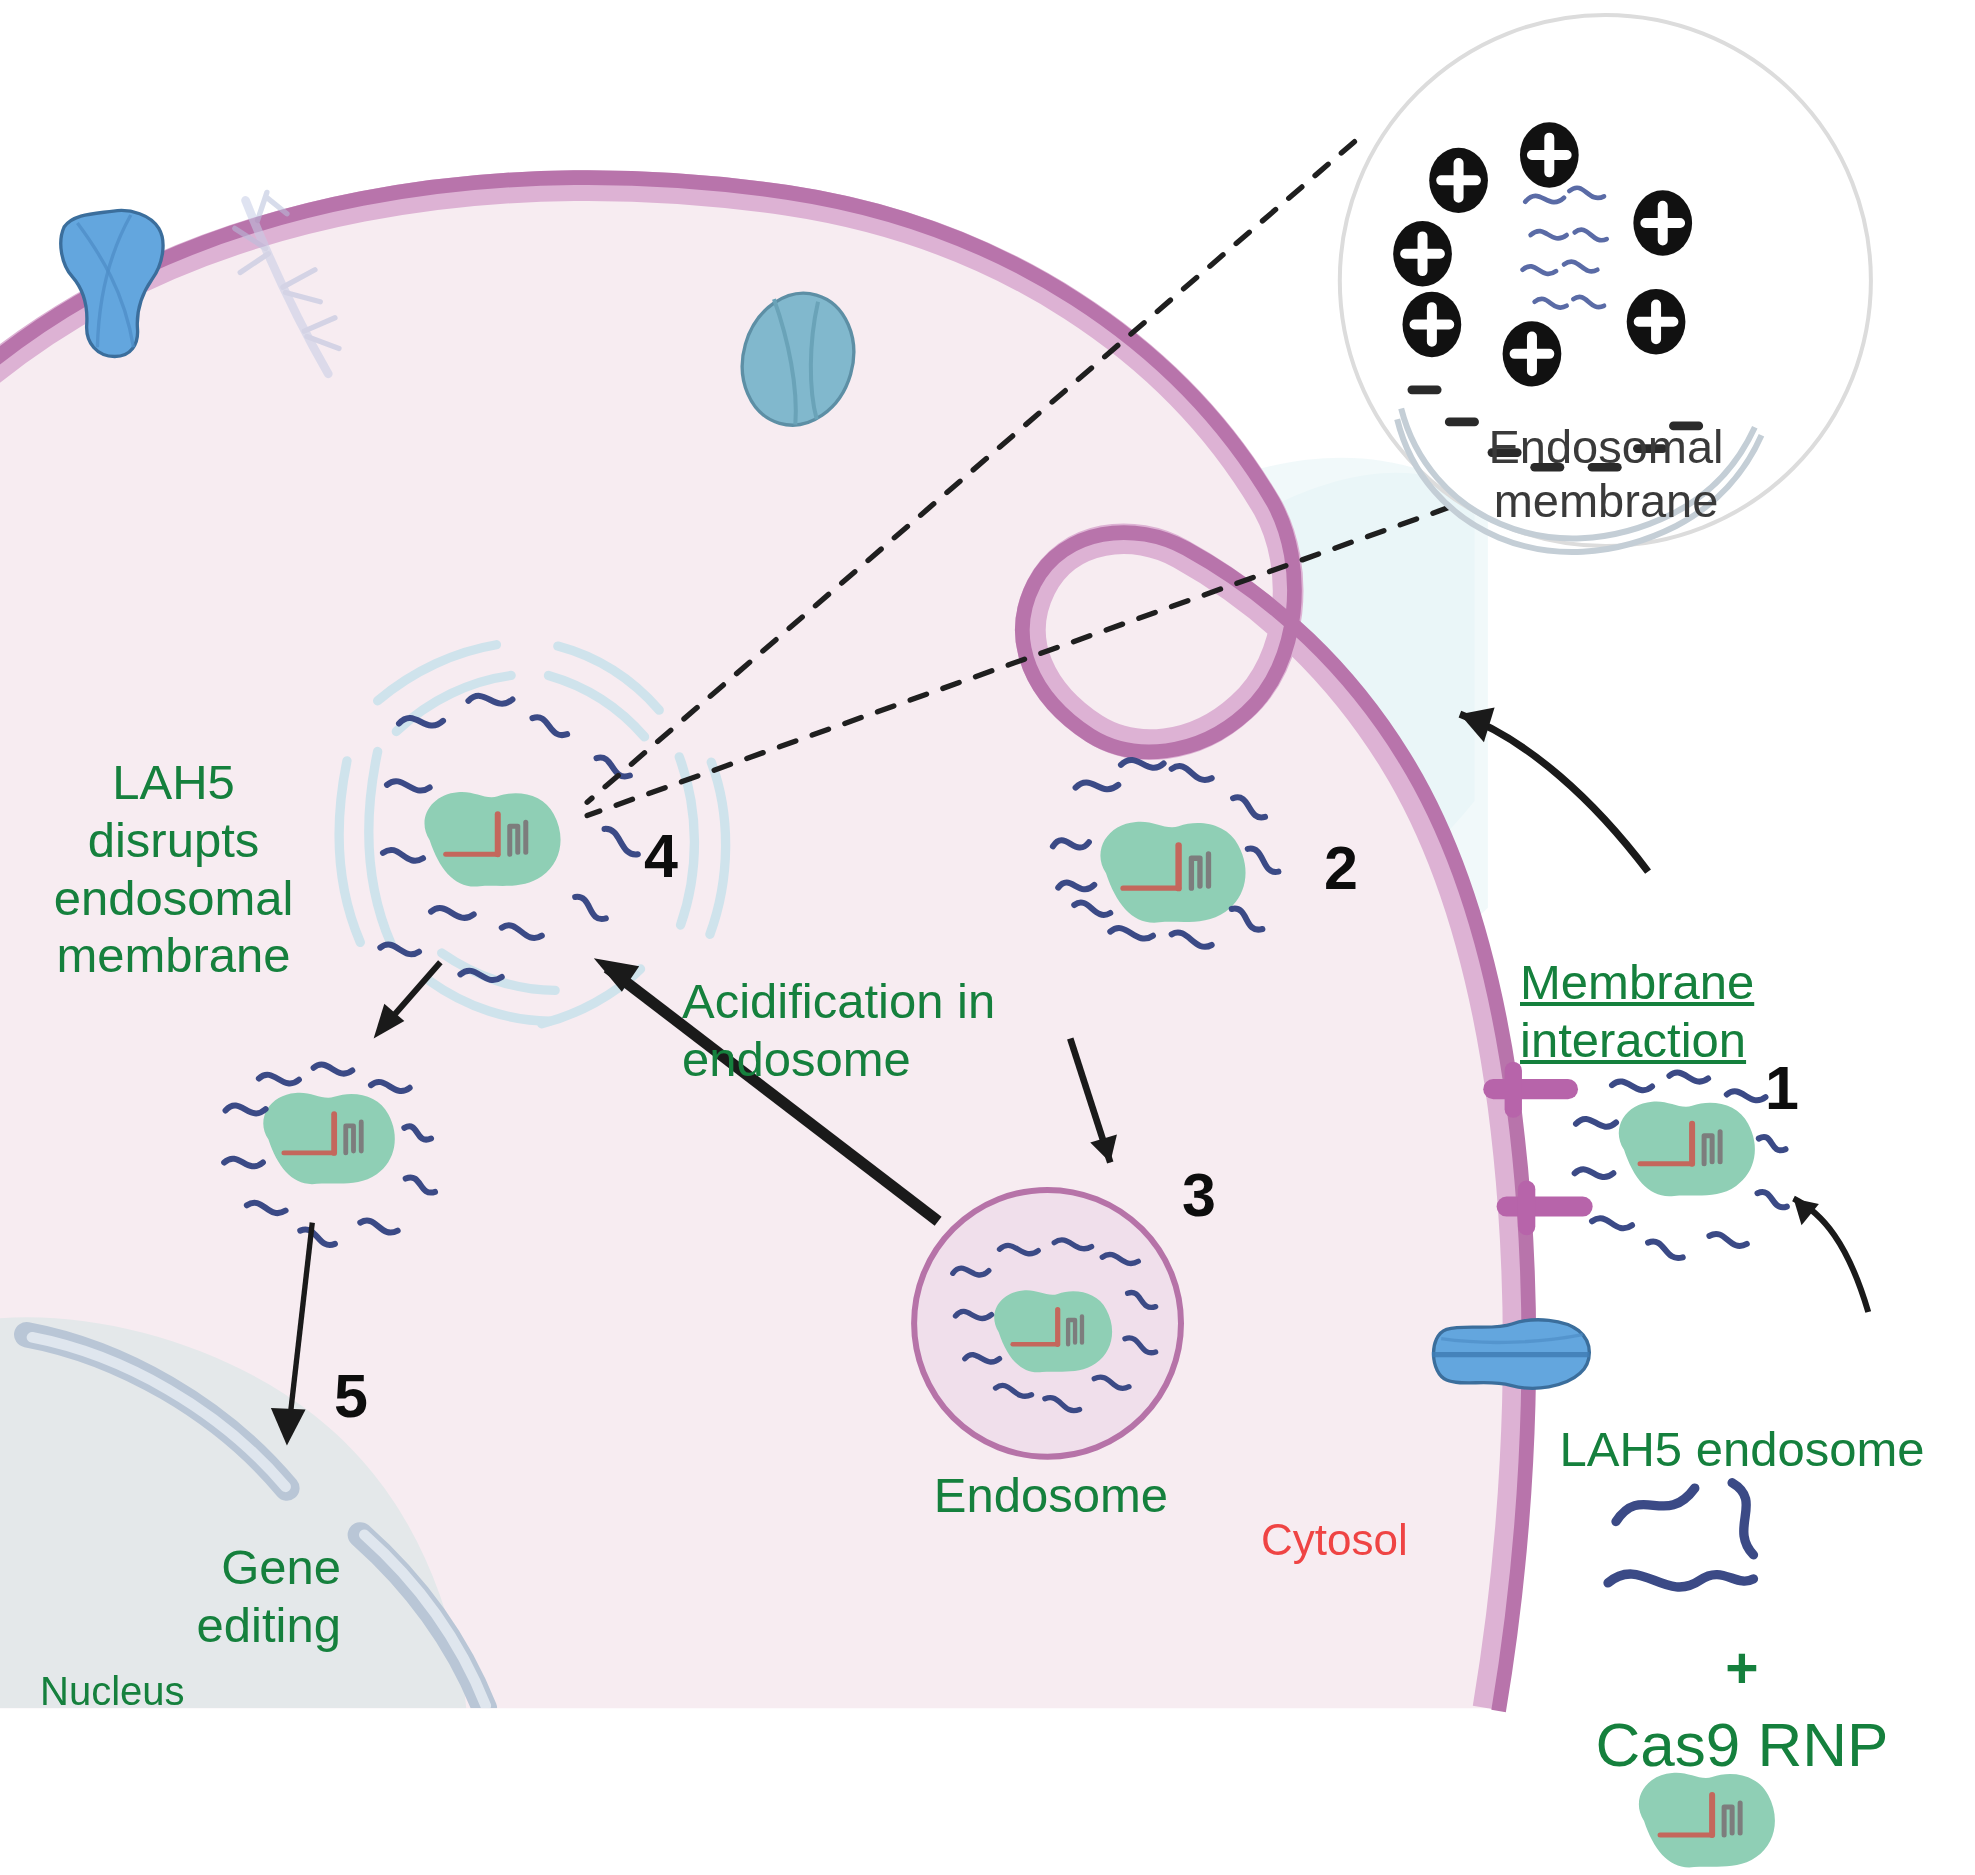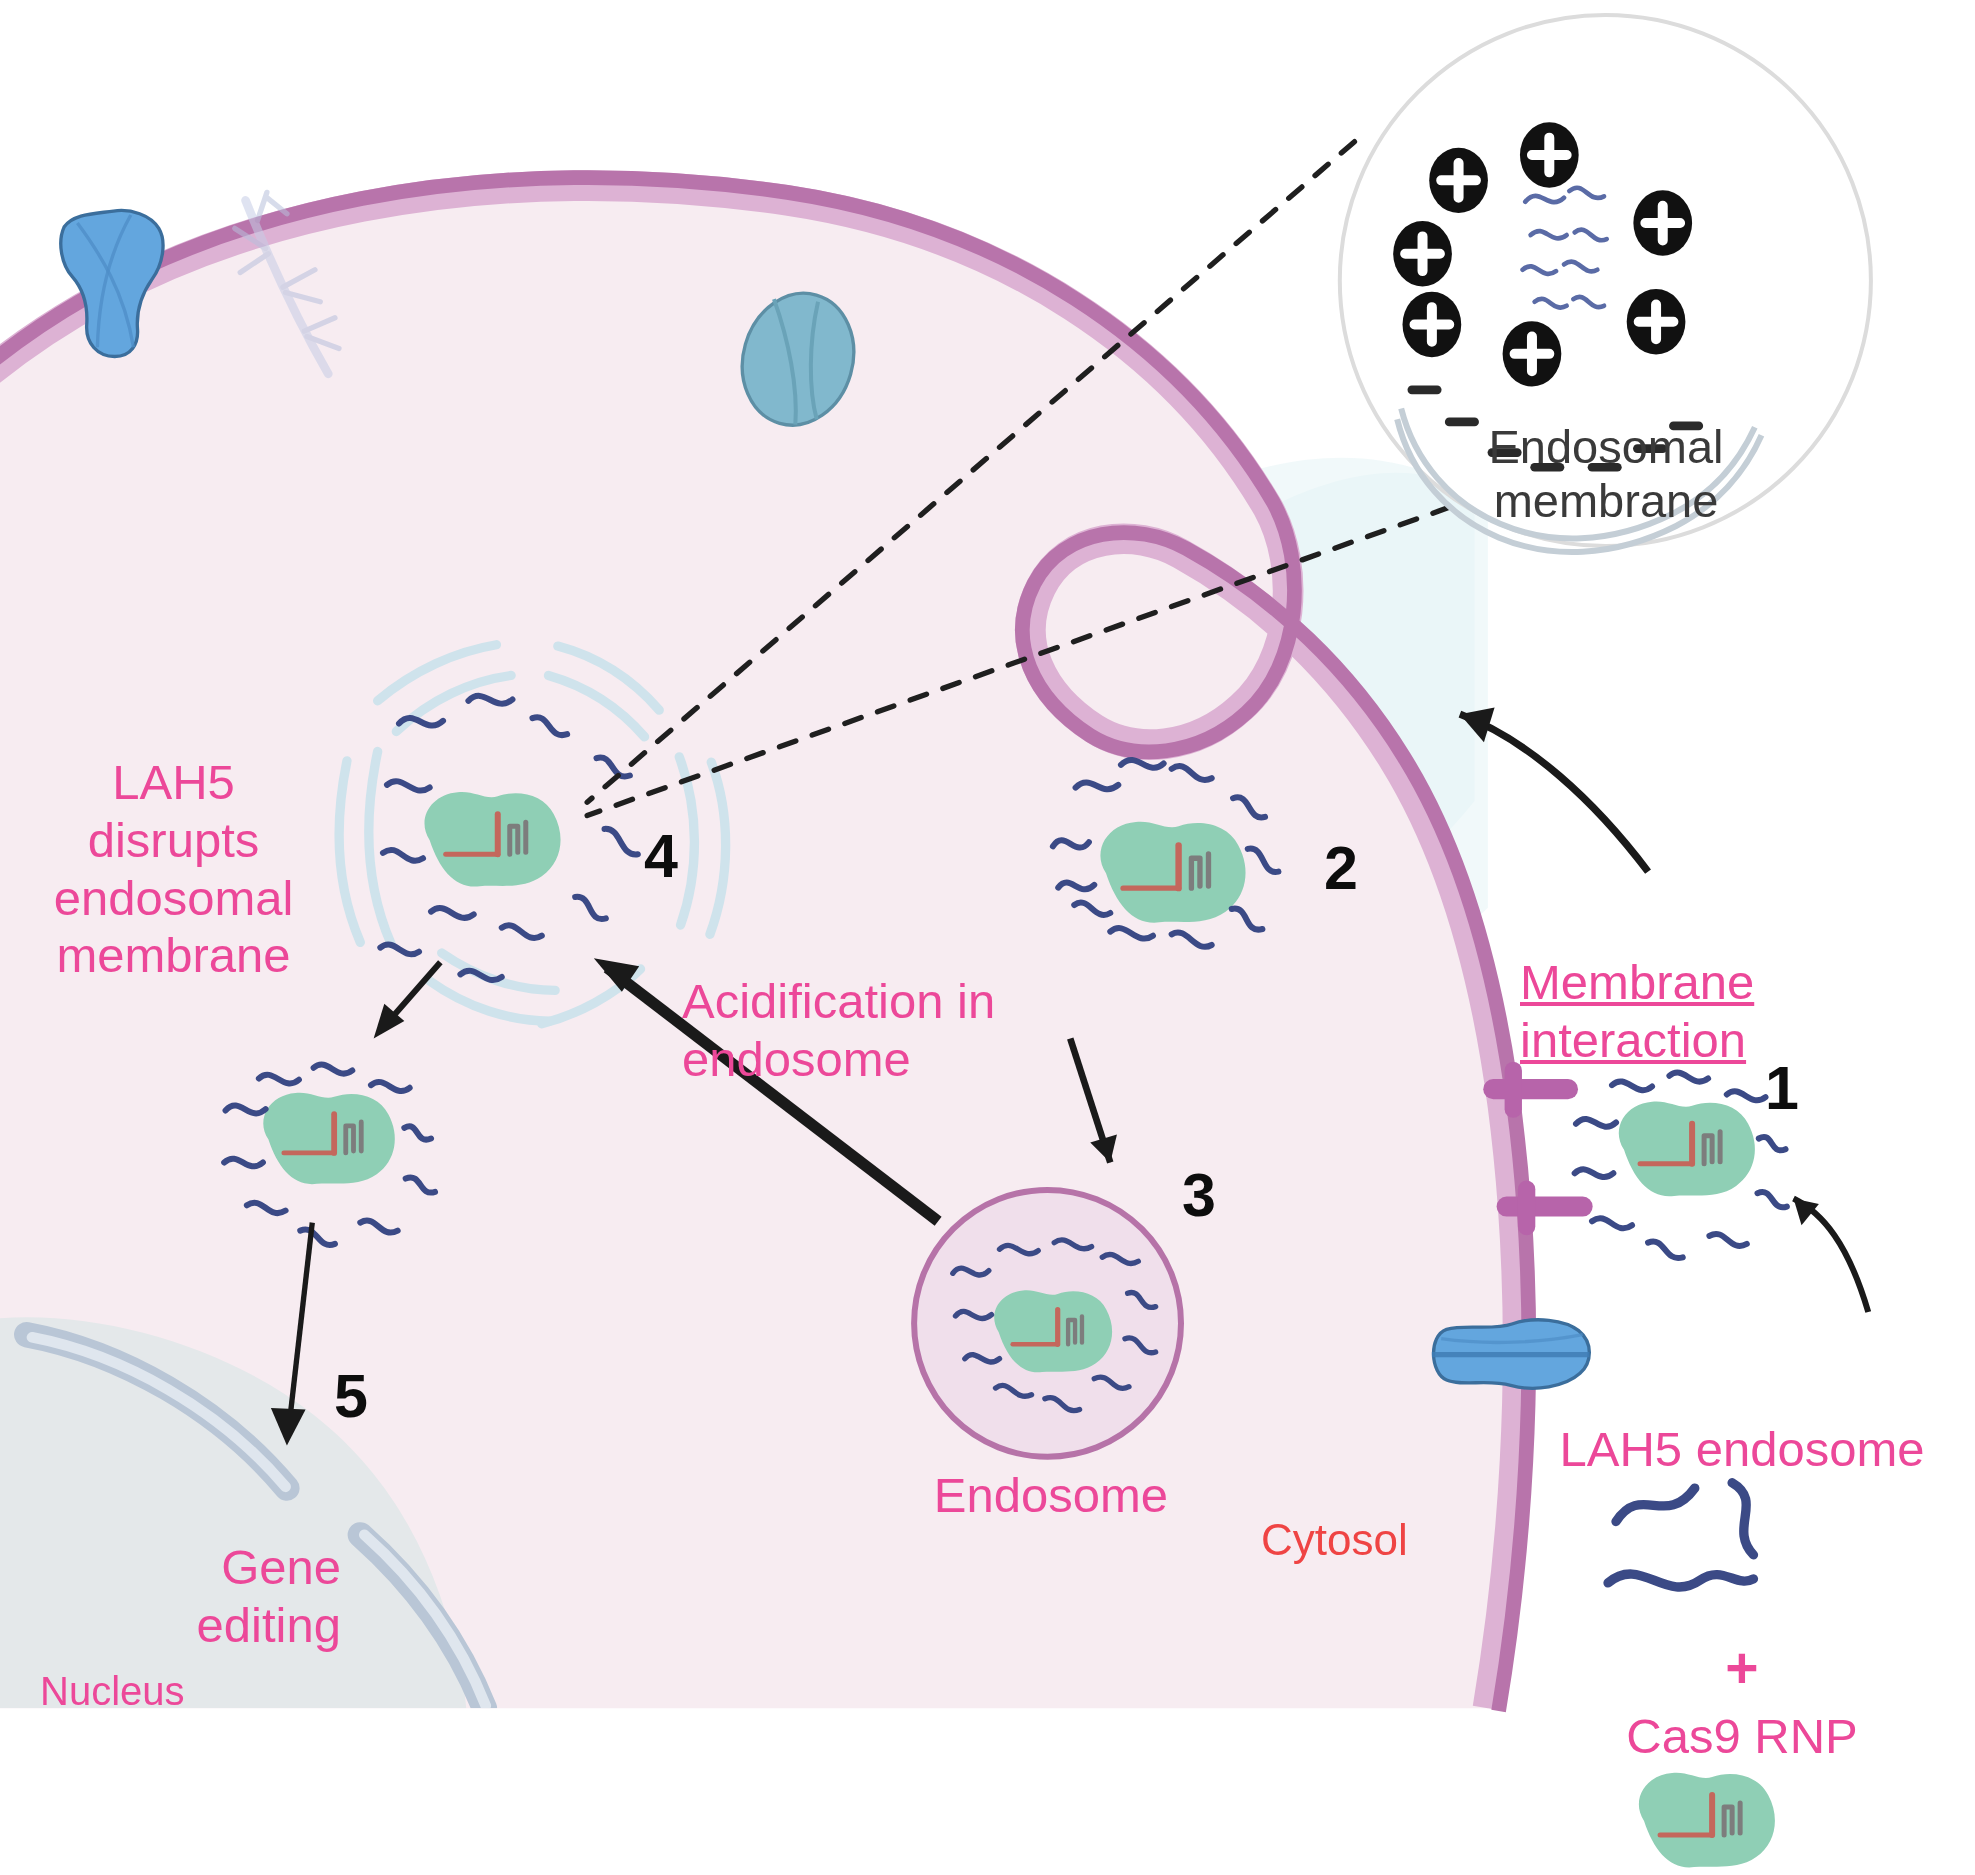--- a/index.html
+++ b/index.html
@@ -1,19 +1,19 @@
 <!DOCTYPE html>
 <html style="font-size:10.7px"><head>
 <meta charset="utf-8">
 <style>
   html,body{margin:0;padding:0;background:#ffffff;}
   #stage{position:relative;width:1975px;height:1876px;background:#ffffff;
          font-family:"Liberation Sans", sans-serif;overflow:hidden;}
   #stage svg{position:absolute;top:0;left:0;}
-  .lbl{position:absolute;color:#ec4899;font-weight:400;line-height:1.18;white-space:pre-line;}
+  .lbl{position:absolute;color:#15803d;font-weight:400;line-height:1.18;white-space:pre-line;}
   .num{position:absolute;color:#0d0d0d;font-weight:700;line-height:1;}
   .cyto{position:absolute;color:#ef4444;font-weight:400;}
   .inset-lbl{position:absolute;color:#3a3a3a;text-align:center;line-height:1.15;white-space:pre-line;}
 </style>
 </head>
 <body>
 
 <div id="stage">
 
 <svg width="1975" height="1876" viewBox="0 0 2960 2811">
@@ -316,21 +316,21 @@
 endosome</div>
 
 <div class="lbl" style="left:931px;top:1467px;width:240px;font-size:49px;text-align:center;">Endosome</div>
 
 <div class="lbl" style="left:1520px;top:954px;width:454px;font-size:49px;text-align:left;text-decoration:underline;">Membrane interaction</div>
 
 <div class="lbl" style="left:1555px;top:1421px;width:374px;font-size:49px;text-align:center;">LAH5 endosome</div>
 
 <div class="lbl" style="left:1555px;top:1635px;width:374px;font-size:57px;font-weight:700;text-align:center;">+</div>
 
-<div class="lbl" style="left:1555px;top:1708px;width:374px;font-size:49px;text-align:center;">Cas9 RNP</div>
+<div class="lbl" style="left:1555px;top:1708px;width:374px;font-size:62px;text-align:center;">Cas9 RNP</div>
 
 <div class="lbl" style="left:87px;top:1539px;width:254px;font-size:49px;text-align:right;">Gene
 editing</div>
 
 <div class="lbl" style="left:40px;top:1668px;width:227px;font-size:40px;">Nucleus</div>
 
 <div class="cyto" style="left:1261px;top:1515px;font-size:44px;">Cytosol</div>
 
 <div class="inset-lbl" style="left:1419px;top:420px;width:374px;font-size:47px;">Endosomal
 membrane</div>

